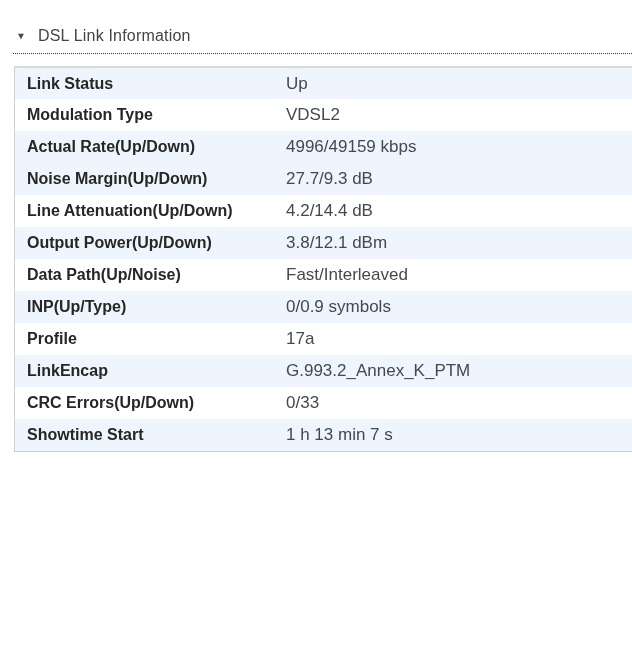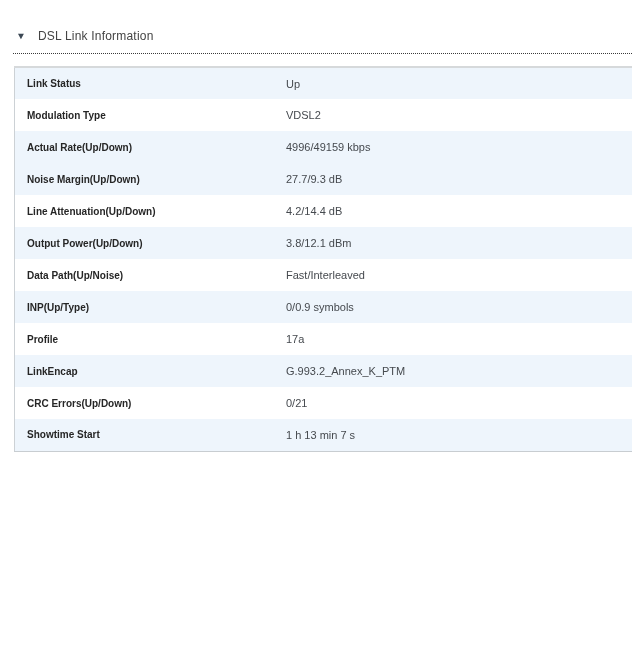--- a/index.html
+++ b/index.html
@@ -24,21 +24,21 @@
     cursor: pointer;
   }
   .tri {
     font-size: 10px;
     color: #3c4854;
     margin-right: 12px;
     line-height: 1;
     transform: scaleY(0.9);
   }
   .title {
-    font-size: 12px;
+    font-size: 16px;
     color: #444444;
     letter-spacing: 0.2px;
   }
   .dotted-sep {
     margin: 7px 0 0 13px;
     width: 619px;
     height: 0;
     border-top: 1px dotted #3a3a3a;
   }
   .info-table {
@@ -57,26 +57,26 @@
     background: #eef5fc;
   }
   .info-table td {
     vertical-align: middle;
     white-space: nowrap;
     overflow: hidden;
   }
   td.label-cell {
     width: 257px;
     padding-left: 12px;
-    font-size: 10px;
+    font-size: 16px;
     font-weight: bold;
     color: #262626;
   }
   td.value-cell {
-    font-size: 11px;
+    font-size: 17px;
     color: #45494e;
   }
 </style>
 </head>
 <body>
 
 <div class="page">
 
   <div class="section-header">
     <span class="tri">▼</span>
@@ -122,21 +122,21 @@
         <tr>
           <td class="label-cell">Profile</td>
           <td class="value-cell">17a</td>
         </tr>
         <tr class="alt">
           <td class="label-cell">LinkEncap</td>
           <td class="value-cell">G.993.2_Annex_K_PTM</td>
         </tr>
         <tr>
           <td class="label-cell">CRC Errors(Up/Down)</td>
-          <td class="value-cell">0/21</td>
+          <td class="value-cell">0/33</td>
         </tr>
         <tr class="alt">
           <td class="label-cell">Showtime Start</td>
           <td class="value-cell">1 h 13 min 7 s</td>
         </tr>
       </tbody>
   </table>
 
 </div>
 

